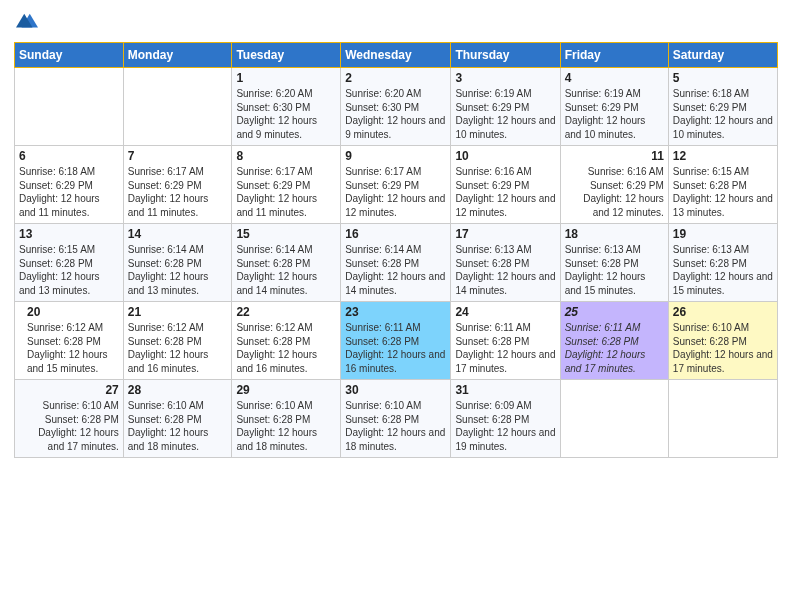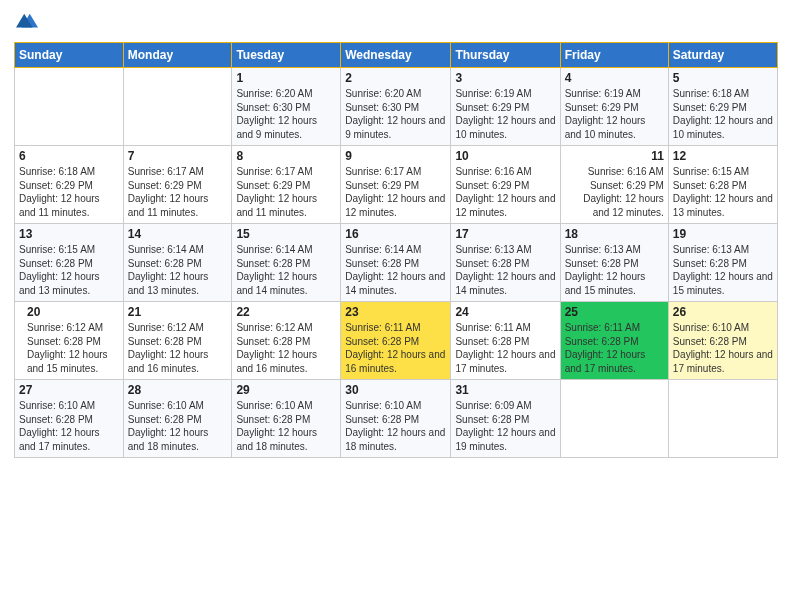--- a/index.html
+++ b/index.html
@@ -221,39 +221,39 @@
             <div class="day-info">Sunrise: 6:12 AM<br>Sunset: 6:28 PM<br>Daylight: 12 hours and 15 minutes.</div>
           </td>
           <td style="background: rgb(255, 255, 255);">
             <span class="day-num">21</span>
             <div class="day-info">Sunrise: 6:12 AM<br>Sunset: 6:28 PM<br>Daylight: 12 hours and 16 minutes.</div>
           </td>
           <td style="background: rgb(255, 255, 255);">
             <span class="day-num">22</span>
             <div class="day-info">Sunrise: 6:12 AM<br>Sunset: 6:28 PM<br>Daylight: 12 hours and 16 minutes.</div>
           </td>
-          <td style="background: #fde047;">
+          <td style="background: #7dd3fc;">
             <span class="day-num">23</span>
             <div class="day-info">Sunrise: 6:11 AM<br>Sunset: 6:28 PM<br>Daylight: 12 hours and 16 minutes.</div>
           </td>
           <td style="background: rgb(255, 255, 255);">
             <span class="day-num">24</span>
             <div class="day-info">Sunrise: 6:11 AM<br>Sunset: 6:28 PM<br>Daylight: 12 hours and 17 minutes.</div>
           </td>
-          <td style="background: #22c55e;">
+          <td style="background: #c4b5fd; font-style: italic;">
             <span class="day-num">25</span>
             <div class="day-info">Sunrise: 6:11 AM<br>Sunset: 6:28 PM<br>Daylight: 12 hours and 17 minutes.</div>
           </td>
           <td style="background: #fef9c3;">
             <span class="day-num">26</span>
             <div class="day-info">Sunrise: 6:10 AM<br>Sunset: 6:28 PM<br>Daylight: 12 hours and 17 minutes.</div>
           </td>
         </tr>
         <tr>
-          <td style="background: rgb(247, 249, 253);">
+          <td style="background: rgb(247, 249, 253); text-align: right;">
             <span class="day-num">27</span>
             <div class="day-info">Sunrise: 6:10 AM<br>Sunset: 6:28 PM<br>Daylight: 12 hours and 17 minutes.</div>
           </td>
           <td style="background: rgb(247, 249, 253);">
             <span class="day-num">28</span>
             <div class="day-info">Sunrise: 6:10 AM<br>Sunset: 6:28 PM<br>Daylight: 12 hours and 18 minutes.</div>
           </td>
           <td style="background: rgb(247, 249, 253);">
             <span class="day-num">29</span>
             <div class="day-info">Sunrise: 6:10 AM<br>Sunset: 6:28 PM<br>Daylight: 12 hours and 18 minutes.</div>

